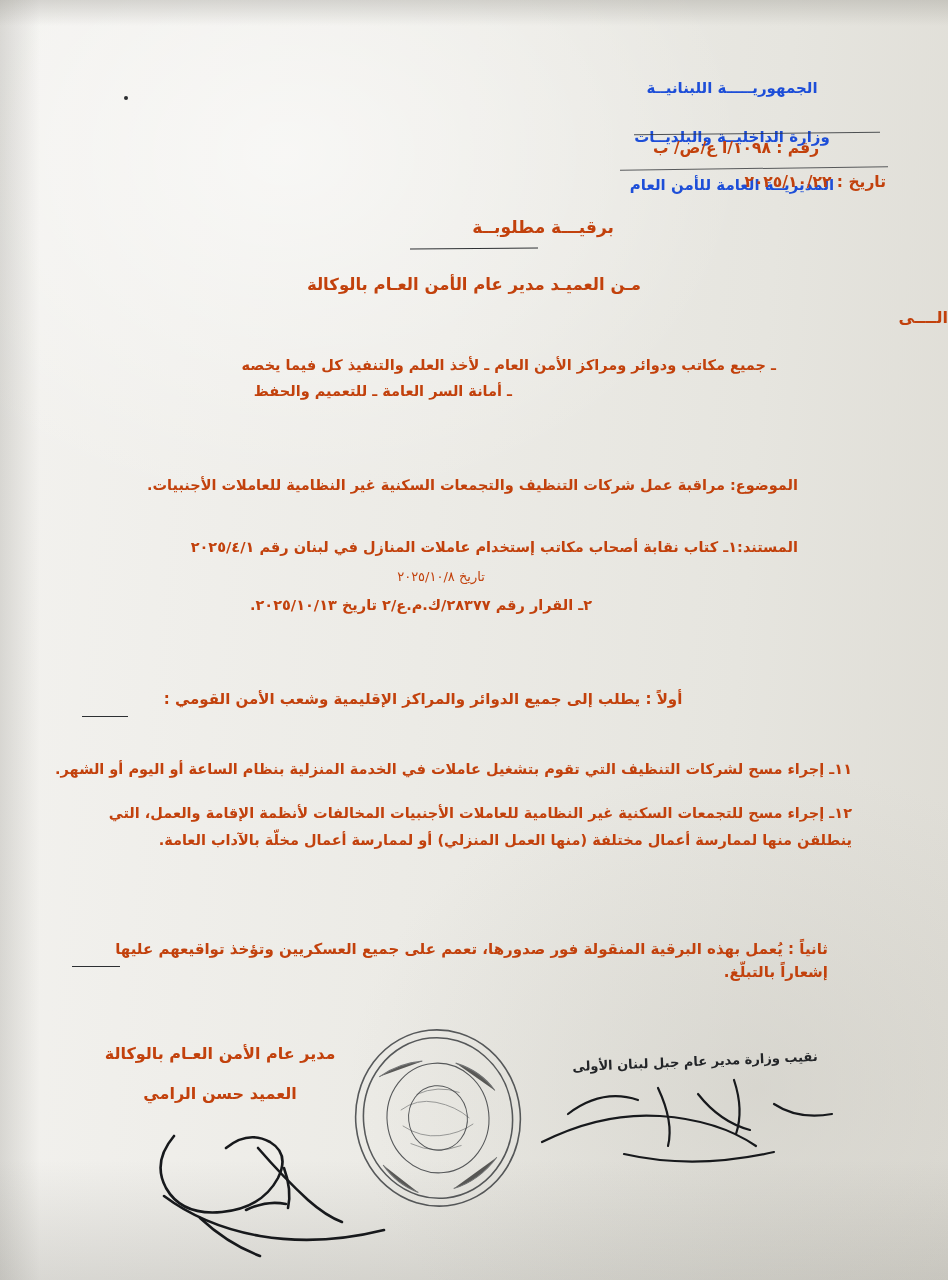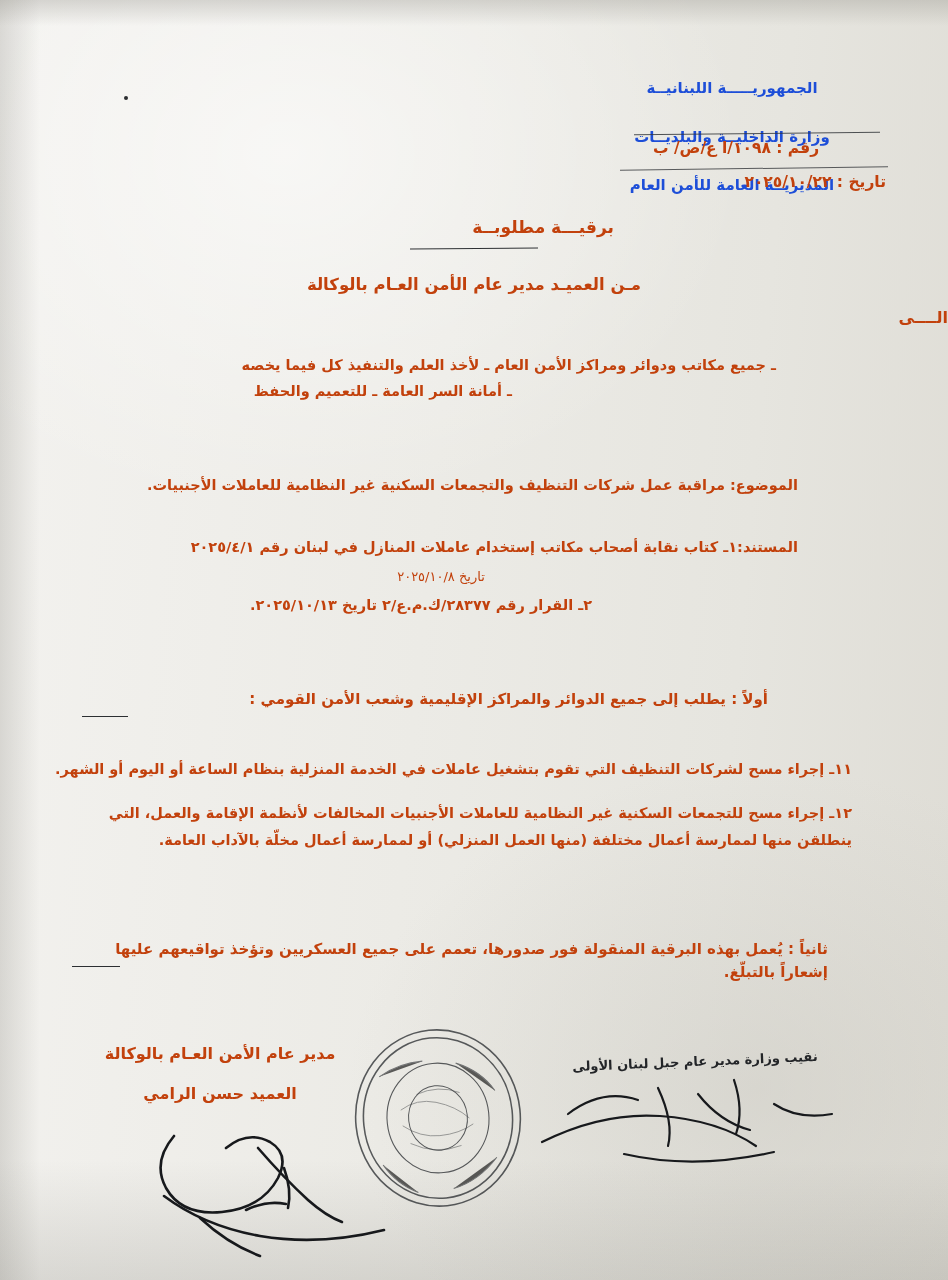--- a/index.html
+++ b/index.html
@@ -191,21 +191,21 @@
     font-weight: 700;
     text-align: center;
   }
 
   .sec-first {
     top: 688px;
     right: 180px;
     width: 690px;
     font-size: 15px;
     font-weight: 700;
-    text-align: right;
+    text-align: center;
   }
   .sec-first-underline {
     position: absolute;
     top: 716px;
     right: 820px;
     width: 46px;
     height: 1px;
     background: #2c2f32;
   }
 

